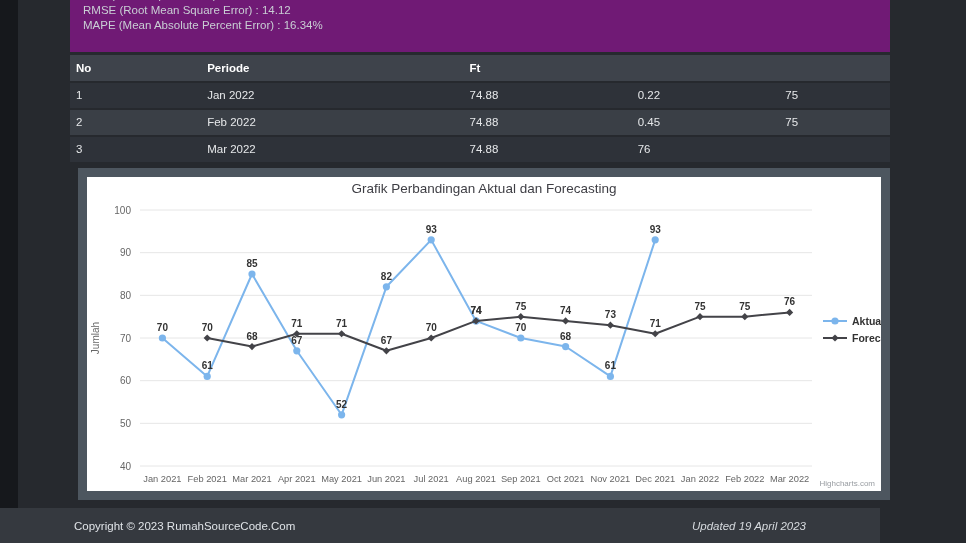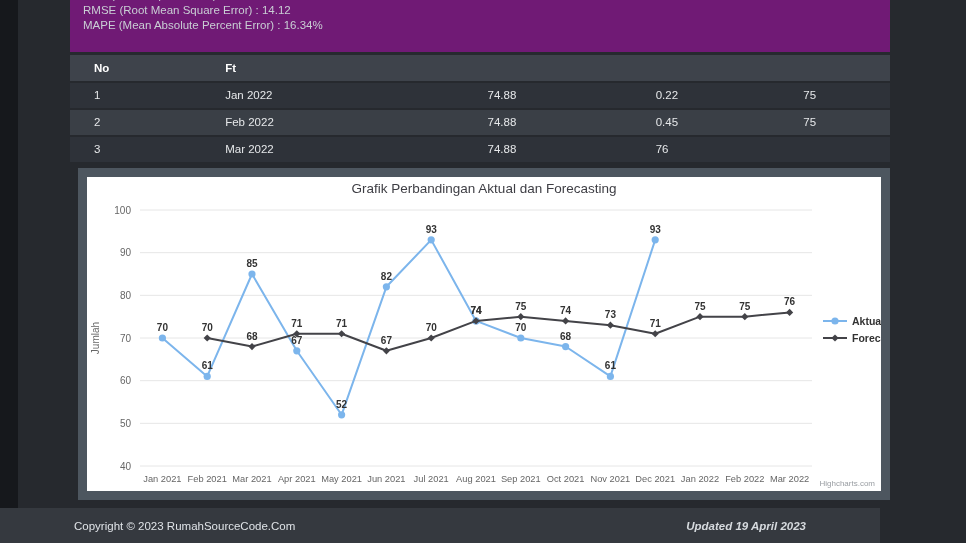--- a/index.html
+++ b/index.html
@@ -19,56 +19,57 @@
   }
   .stats-inner { margin-top:-12px; padding-left:13px; }
   .stat-line { font-size:11.5px; line-height:15.2px; color:#c9ced4; white-space:nowrap; }
 
   
   .data-table { position:absolute; left:70px; top:55px; width:820px; font-size:11.5px; }
   .t-row { display:flex; width:100%; }
   .t-row + .t-row { margin-top:2px; }
   .t-head { background:#3e434b; font-weight:bold; color:#ffffff; }
   .t-head .t-cell { height:26px; line-height:26px; }
-  .t-cell { padding-left:24px; height:25px; line-height:25px; overflow:hidden; white-space:nowrap; }
+  .t-cell { padding-left:6px; height:25px; line-height:25px; overflow:hidden; white-space:nowrap; }
   .row-a { background:#2e3239; }
   .row-b { background:#3a3f46; }
   .c0 { width:16%; } .c1 { width:32%; } .c2 { width:20.5%; } .c3 { width:18%; } .c4 { width:13.5%; }
 
   
   .chart-section {
     position:absolute; left:78px; top:168px; width:812px; height:332px;
     background:#4d565f; padding:9px;
   }
   .chart-white { width:794px; height:314px; background:#ffffff; }
 
   
   .footer {
     position:absolute; left:0; top:508px; width:880px; height:35px;
     background:#35393f; display:flex; align-items:center; justify-content:space-between;
     padding:0 74px; font-size:11.5px; color:#dfe3e7;
   }
-  .footer .updated { font-style:italic; font-weight:bold; color:#d6dade;text-align:right; }
+  .footer .updated { font-style:italic; font-weight:normal; color:#d6dade;text-align:right; }
 </style>
 </head>
 <body>
 
 <div class="left-strip"></div>
 
 <div class="stats-panel">
   <div class="stats-inner">
     <div class="stat-line">MSE (Mean Square Error) : 199.37</div>
     <div class="stat-line">RMSE (Root Mean Square Error) : 14.12</div>
     <div class="stat-line">MAPE (Mean Absolute Percent Error) : 16.34%</div>
   </div>
 </div>
 
 <div class="data-table">
   <div class="t-row t-head">
     <div class="t-cell c0">No</div>
+    <div class="t-cell c1">Periode</div>
     <div class="t-cell c4">Ft</div>
   </div>
   <div class="t-row row-a">
     <div class="t-cell c0">1</div>
     <div class="t-cell c1">Jan 2022</div>
     <div class="t-cell c2">74.88</div>
     <div class="t-cell c3">0.22</div>
     <div class="t-cell c4">75</div>
   </div>
   <div class="t-row row-b">

